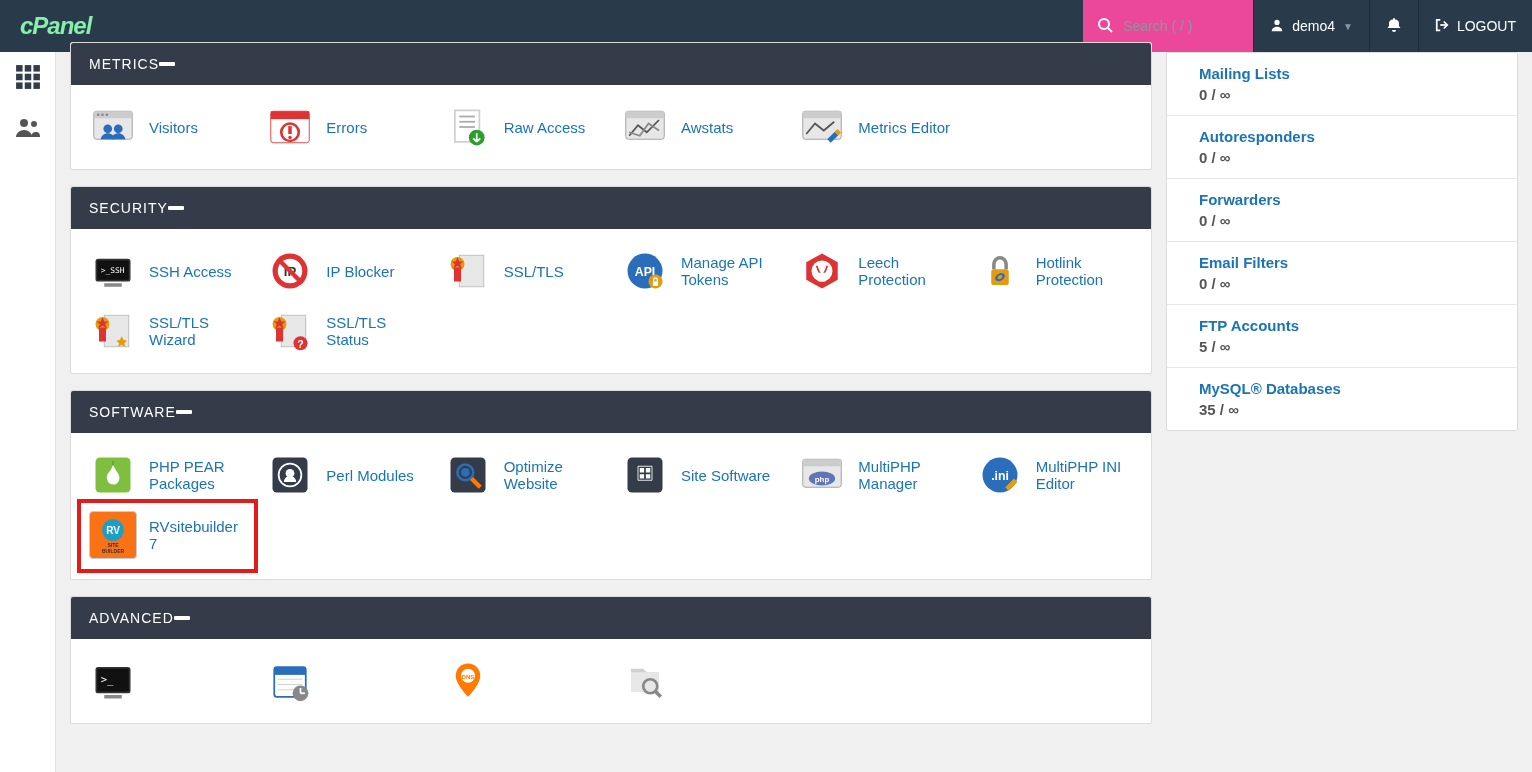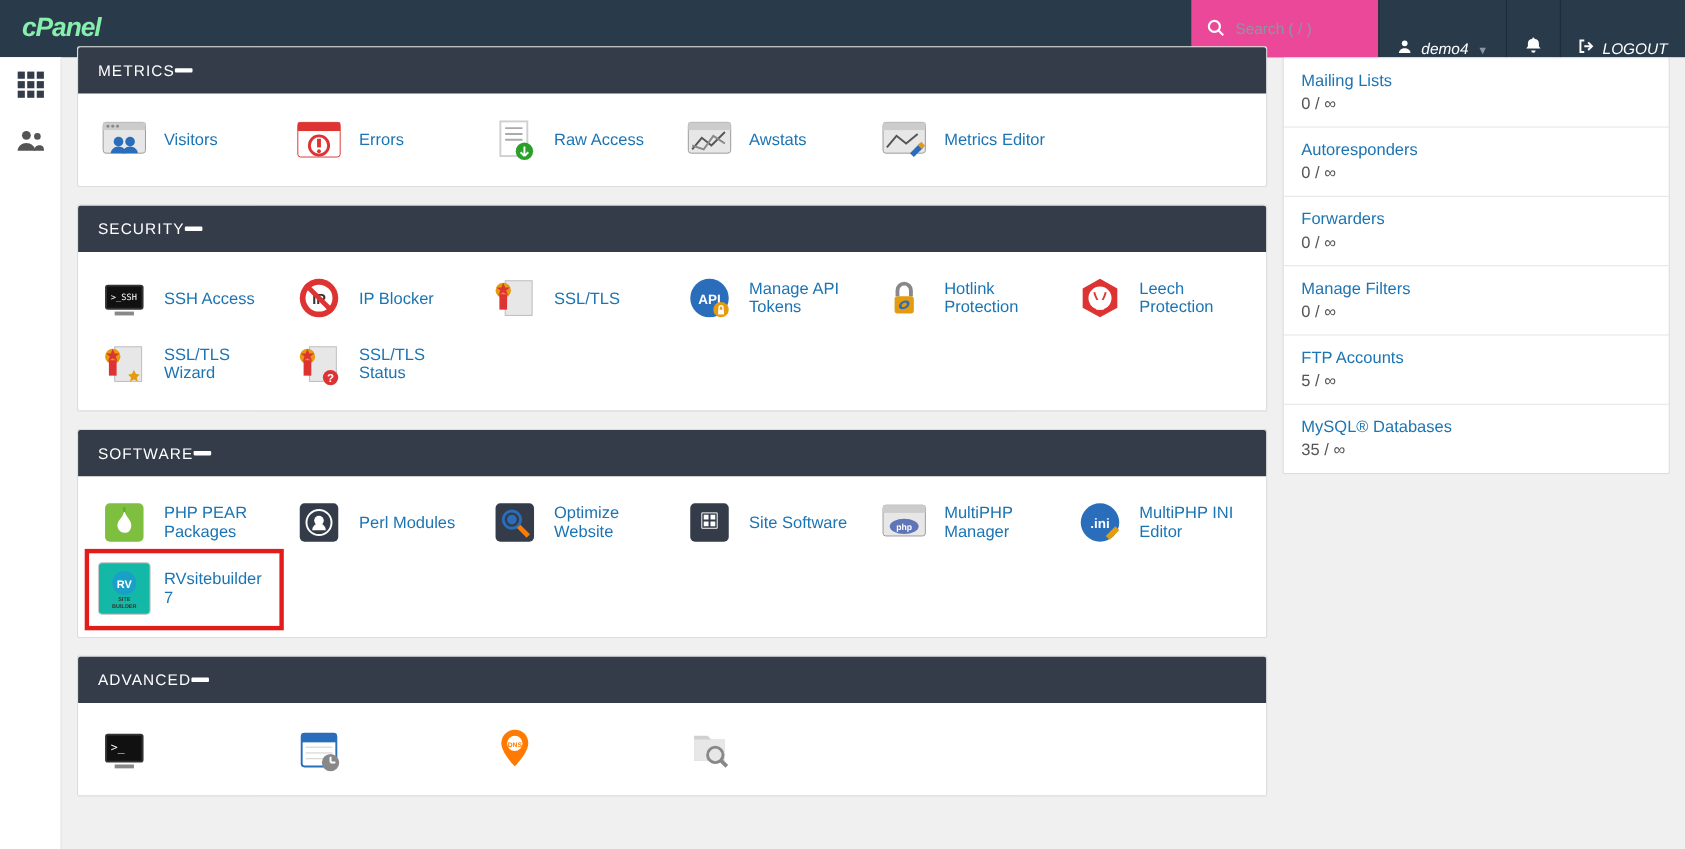--- a/index.html
+++ b/index.html
@@ -33,27 +33,26 @@
     background: transparent;
     border: none;
     outline: none;
     color: #fff;
     font-size: 14px;
     width: 110px;
   }
   .search-wrap input::placeholder { color: #8a97a3; }
   .top-btn {
     display: flex;
-    align-items: flex-end;
+    align-items: center;
     padding: 0 16px;
     gap: 8px;
     border-left: 1px solid #1f2d3a;
     cursor: pointer;
     font-size: 14px;
-    font-style: italic;
   }
   .top-btn .chev { font-size: 10px; color: #8a97a3; }
   .layout { display: flex; min-height: calc(100vh - 52px); }
   .leftnav {
     width: 56px;
     background: #fff;
     border-right: 1px solid #e0e0e0;
     display: flex;
     flex-direction: column;
     align-items: center;
@@ -115,21 +114,22 @@
     width: 366px;
     padding: 0 14px 20px 0;
   }
   .stats-panel {
     background: #fff;
     border: 1px solid #dcdcdc;
     border-radius: 2px;
   }
   .stat-row {
     border-bottom: 1px solid #e6e6e6;
-    padding: 12px 16px 12px 16px;
+    padding: 12px 16px 12px 32px;
+    font-weight: bold;
   }
   .stat-row:last-child { border-bottom: none; }
   .stat-label { color: #1b74b3; font-size: 15px; margin-bottom: 4px; cursor:pointer; display:inline-block;}
   .stat-val { color: #555; font-size: 15px; }
 
   
   .isvg { width: 42px; height: 42px; }
 </style>
 </head>
 <body>
@@ -331,38 +331,38 @@
                 <circle cx="36" cy="36" r="8" fill="#e49b0f"></circle>
                 <rect x="33" y="36" width="6" height="5" fill="#fff"></rect>
                 <path d="M34 36v-2a2 2 0 014 0v2" fill="none" stroke="#fff" stroke-width="1.5"></path>
               </svg>
           </div>
           <span class="app-label">Manage API Tokens</span>
         </div>
         <div class="app-item">
           <div class="icon-box">
             <svg class="isvg" viewBox="0 0 48 48">
+                <polygon points="24,4 42,14 42,34 24,44 6,34 6,14" fill="#d33"></polygon>
+                <circle cx="24" cy="24" r="12" fill="#fff"></circle>
+                <path d="M18 18c0 0 3 10 6 10s6-10 6-10" fill="#fff" stroke="#d33" stroke-width="2"></path>
+                <rect x="20" y="26" width="8" height="10" fill="#fff"></rect>
+              </svg>
+          </div>
+          <span class="app-label">Leech Protection</span>
+        </div>
+        <div class="app-item">
+          <div class="icon-box">
+            <svg class="isvg" viewBox="0 0 48 48">
                 <rect x="14" y="22" width="20" height="18" rx="3" fill="#e49b0f"></rect>
                 <path d="M17 22v-6a7 7 0 0114 0v6" fill="none" stroke="#888" stroke-width="4"></path>
                 <ellipse cx="24" cy="31" rx="6" ry="4" fill="#2a6ebb" transform="rotate(-30 24 31)"></ellipse>
                 <ellipse cx="24" cy="31" rx="3" ry="2" fill="#e49b0f" transform="rotate(-30 24 31)"></ellipse>
               </svg>
           </div>
           <span class="app-label">Hotlink Protection</span>
-        </div>
-        <div class="app-item">
-          <div class="icon-box">
-            <svg class="isvg" viewBox="0 0 48 48">
-                <polygon points="24,4 42,14 42,34 24,44 6,34 6,14" fill="#d33"></polygon>
-                <circle cx="24" cy="24" r="12" fill="#fff"></circle>
-                <path d="M18 18c0 0 3 10 6 10s6-10 6-10" fill="#fff" stroke="#d33" stroke-width="2"></path>
-                <rect x="20" y="26" width="8" height="10" fill="#fff"></rect>
-              </svg>
-          </div>
-          <span class="app-label">Leech Protection</span>
         </div>
         <div class="app-item">
           <div class="icon-box">
             <svg class="isvg" viewBox="0 0 48 48">
                 <rect x="14" y="6" width="28" height="36" fill="#e7e7e7" stroke="#bbb"></rect>
                 <circle cx="12" cy="16" r="8" fill="#e49b0f"></circle>
                 <path d="M12 8l2 5h5l-4 3 2 5-5-3-5 3 2-5-4-3h5z" fill="#d33"></path>
                 <rect x="8" y="20" width="8" height="16" fill="#d33"></rect>
                 <path d="M34 30l2 4 4 1-3 3 1 4-4-2-4 2 1-4-3-3 4-1z" fill="#e49b0f"></path>
               </svg>
@@ -448,21 +448,21 @@
           <div class="icon-box">
             <svg class="isvg" viewBox="0 0 48 48">
                 <circle cx="24" cy="24" r="20" fill="#2a6ebb"></circle>
                 <text x="24" y="30" fill="#fff" font-size="14" font-weight="bold" text-anchor="middle">.ini</text>
                 <path d="M30 38 L40 28 L44 32 L34 42 Z" fill="#e49b0f"></path>
               </svg>
           </div>
           <span class="app-label">MultiPHP INI Editor</span>
         </div>
         <div class="app-item highlight">
-          <div class="icon-box" style="background:#14b8a6;border:1px solid #ccc;">
+          <div class="icon-box" style="background:#f97316;border:1px solid #ccc;">
             <svg class="isvg" viewBox="0 0 48 48" style="width:40px;height:40px;">
                 <circle cx="24" cy="18" r="13" fill="#1aa0c8"></circle>
                 <text x="24" y="23" fill="#fff" font-size="12" font-weight="bold" text-anchor="middle">RV</text>
                 <text x="24" y="38" fill="#333" font-size="6" font-weight="bold" text-anchor="middle">SITE</text>
                 <text x="24" y="45" fill="#333" font-size="6" font-weight="bold" text-anchor="middle">BUILDER</text>
               </svg>
           </div>
           <span class="app-label">RVsitebuilder 7</span>
         </div>
       </div>
@@ -535,21 +535,21 @@
       </div>
       <div class="stat-row">
         <div class="stat-label">Autoresponders</div>
         <div class="stat-val">0 / ∞</div>
       </div>
       <div class="stat-row">
         <div class="stat-label">Forwarders</div>
         <div class="stat-val">0 / ∞</div>
       </div>
       <div class="stat-row">
-        <div class="stat-label">Manage Filters</div>
+        <div class="stat-label">Email Filters</div>
         <div class="stat-val">0 / ∞</div>
       </div>
       <div class="stat-row">
         <div class="stat-label">FTP Accounts</div>
         <div class="stat-val">5 / ∞</div>
       </div>
       <div class="stat-row">
         <div class="stat-label">MySQL® Databases</div>
         <div class="stat-val">35 / ∞</div>
       </div>

